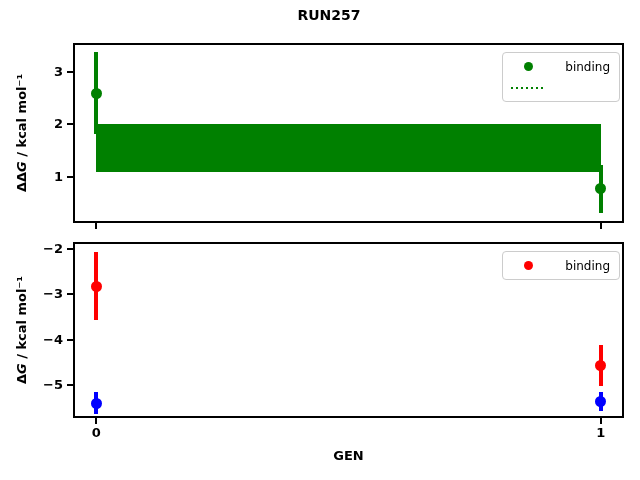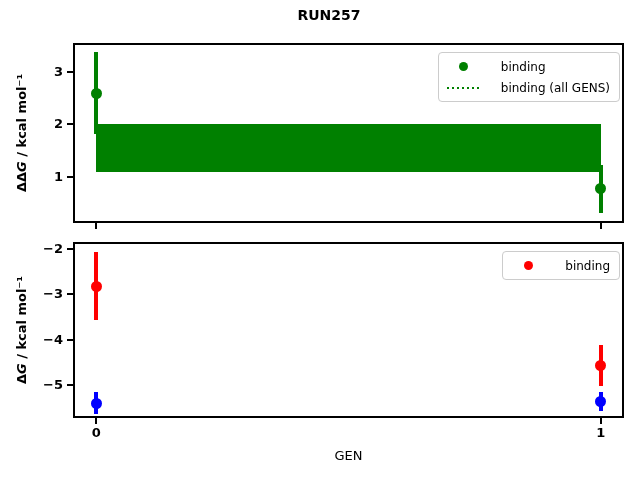--- a/index.html
+++ b/index.html
@@ -12,21 +12,21 @@
     font-size:14px;font-weight:bold;line-height:16px;
   }
   .axes{
     position:absolute;left:73px;width:551px;background:#fff;
     border:2px solid #000;box-sizing:border-box;
   }
   .axes-top{top:43px;height:180px;}
   .axes-bottom{top:242px;height:176px;}
   .xlabel{
     position:absolute;top:448px;left:73px;width:551px;text-align:center;
-    font-size:13px;font-weight:normal;
+    font-size:13px;font-weight:bold;
   }
   .ylabel{
     position:absolute;left:21px;white-space:nowrap;font-size:13px;font-weight:bold;
     transform:translate(-50%,-50%) rotate(-90deg);
   }
   .ylabel-top{top:133px;}
   .ylabel-bottom{top:330px;}
   .ytick-mark{position:absolute;left:-8px;width:6px;height:2px;background:#000;}
   .xtick-mark{position:absolute;top:calc(100% + 2px);width:2px;height:6px;background:#000;}
   .ytick-label{
@@ -79,21 +79,20 @@
         <div class="legend-row">
           <div class="legend-swatch">
             <div class="legend-dot" style="background: rgb(0, 128, 0);"></div>
           </div>
           <div class="legend-label">binding</div>
         </div>
         <div class="legend-row">
           <div class="legend-swatch">
             <div class="legend-dotted" style="background: repeating-linear-gradient(90deg, rgb(0, 128, 0) 0px, rgb(0, 128, 0) 2px, transparent 2px, transparent 5px);"></div>
           </div>
-          <div class="legend-label">binding (all GENS)</div>
         </div>
       </div>
     </div>
   <div class="axes axes-bottom">
       <div class="ytick-mark" style="top: 3.80412px;"></div>
       <div class="ytick-label" style="top: -4.19588px;">−2</div>
       <div class="ytick-mark" style="top: 49.1649px;"></div>
       <div class="ytick-label" style="top: 41.1649px;">−3</div>
       <div class="ytick-mark" style="top: 94.5258px;"></div>
       <div class="ytick-label" style="top: 86.5258px;">−4</div>

